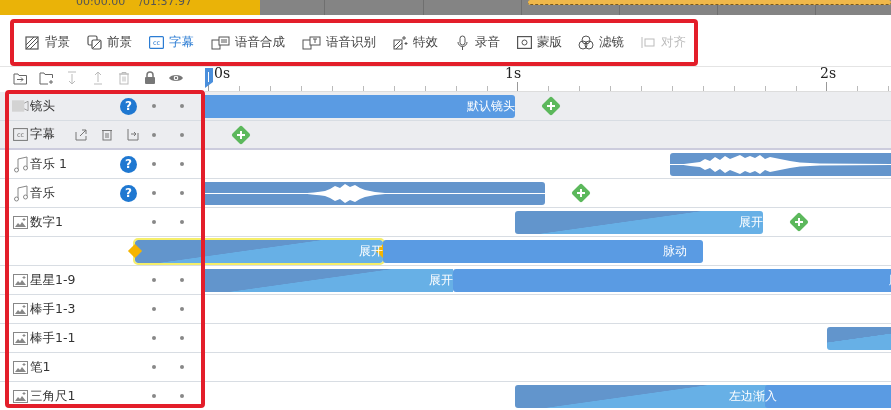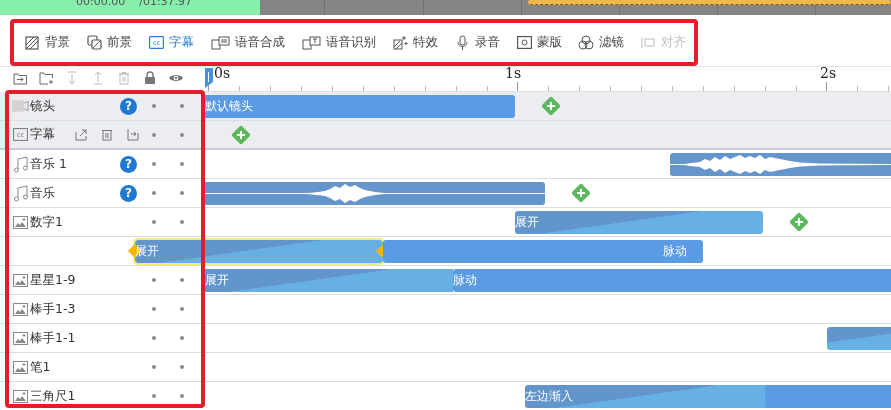--- a/index.html
+++ b/index.html
@@ -1,17 +1,17 @@
 <!DOCTYPE html>
 <html><head>
 <meta charset="utf-8">
 <style>
 *{box-sizing:border-box;margin:0;padding:0}
 body{width:891px;height:410px;overflow:hidden;background:#fff;font-family:"DejaVu Sans","Liberation Sans",sans-serif;font-size:12px;color:#333;position:relative}
-.topstrip{position:absolute;left:0;top:0;width:891px;height:15px;background:#86efac}
+.topstrip{position:absolute;left:0;top:0;width:891px;height:15px;background:#eab308}
 .topstrip .time{position:absolute;left:76px;top:-5px;font-size:11px;color:#555;white-space:nowrap}
 .topstrip .time span{margin-right:14px}
 .topstrip .dark{position:absolute;left:260px;top:0;width:631px;height:15px;background:#848484}
 .topstrip .dark .vl{position:absolute;top:0;width:1px;height:15px;background:#6f6f6f}
 .topstrip .dark .clip{position:absolute;left:268px;top:0;width:363px;height:5px;background:#f0b84a;border-bottom:1px dashed #7a5a20}
 .toolbar{position:absolute;left:10px;top:19px;width:688px;height:47px;border:4px solid #e31e2a;border-radius:4px;background:#fff;display:flex;align-items:center;padding-left:10px}
 .tb-item{display:flex;align-items:center;height:24px;margin-right:16px;font-size:12.5px;color:#444;cursor:pointer;white-space:nowrap}
 .tb-item .ic{width:16px;height:16px;margin-right:5px;display:inline-flex;align-items:center;justify-content:center}
 .tb-item.active{color:#2b7cd3}
 .tb-item.disabled{color:#bbb}
@@ -29,21 +29,21 @@
 .row.gray{background:#ecedf0}
 .row .hdr{width:205px;height:100%;display:flex;align-items:center;position:relative;flex-shrink:0}
 .row .hdr .ticon{position:absolute;left:12px;width:17px;height:14px;display:flex;align-items:center;justify-content:center}
 .row .hdr .tname{position:absolute;left:30px;font-size:12.5px;color:#333;white-space:nowrap}
 .row .hdr .q{position:absolute;left:120px;width:17px;height:17px;border-radius:50%;background:#1f78d1;color:#fff;font-size:12px;font-weight:bold;display:flex;align-items:center;justify-content:center}
 .row .hdr .dot{position:absolute;width:4px;height:4px;border-radius:50%;background:#888}
 .row .hdr .d1{left:152px}
 .row .hdr .d2{left:180px}
 .row .hdr .sub{position:absolute;width:14px;height:14px;display:flex;align-items:center;justify-content:center}
 .row .lane{position:relative;flex:1;height:100%;overflow:hidden}
-.clip{position:absolute;top:3px;height:23px;border-radius:3px;color:#fff;font-size:12px;display:flex;align-items:center;justify-content:flex-start;white-space:nowrap;overflow:hidden}
+.clip{position:absolute;top:3px;height:23px;border-radius:3px;color:#fff;font-size:12px;display:flex;align-items:center;justify-content:flex-end;white-space:nowrap;overflow:hidden}
 .clip.solid{background:#5a9be3}
 .clip.anim{background:linear-gradient(172deg,#6295cc 0%,#6295cc 45%,#67b0e6 46%,#67b0e6 100%)}
 .clip.audio{background:#6495cc}
 .clip.sel{outline:2px solid #f5ee6a}
 .clip span{position:relative;z-index:1}
 .wave{position:absolute;left:0;top:0;width:100%;height:100%}
 .add{position:absolute;top:7px;width:14px;height:14px;transform:rotate(45deg);background:#5cb85c;border-radius:2px}
 .add::before,.add::after{content:"";position:absolute;background:#fff;left:50%;top:50%;transform:translate(-50%,-50%) rotate(-45deg)}
 .add::before{width:8px;height:2px}
 .add::after{width:2px;height:8px}
@@ -464,21 +464,21 @@
             <rect x="0.5" y="0.5" width="14" height="12" fill="#fff" stroke="#888"></rect>
             <path d="M2 11l3-4 2 2 2-3 4 5z" fill="#888"></path>
             <path d="M11 2v3M9.5 3.5h3" stroke="#888"></path>
           </svg>
         </span>
       <span class="tname">三角尺1</span>
       <span class="dot d1"></span>
         <span class="dot d2"></span>
     </div>
     <div class="lane">
-      <div class="clip anim" style="left:320px;width:262px">
+      <div class="clip anim" style="left:310px;width:262px">
           <span>左边渐入</span>
         </div>
       <div class="clip solid" style="left:560px;width:140px"></div>
     </div>
   </div>
 </div>
 
 <div class="redbox"></div>
 
 </body></html>

